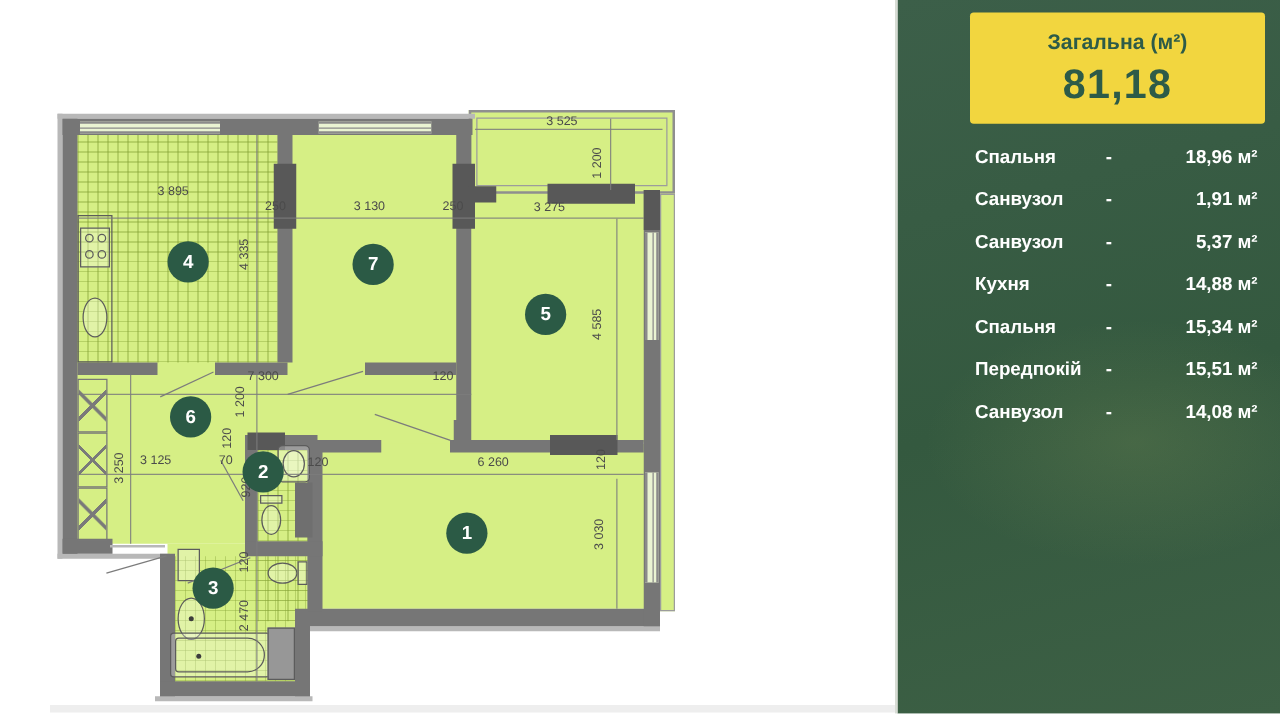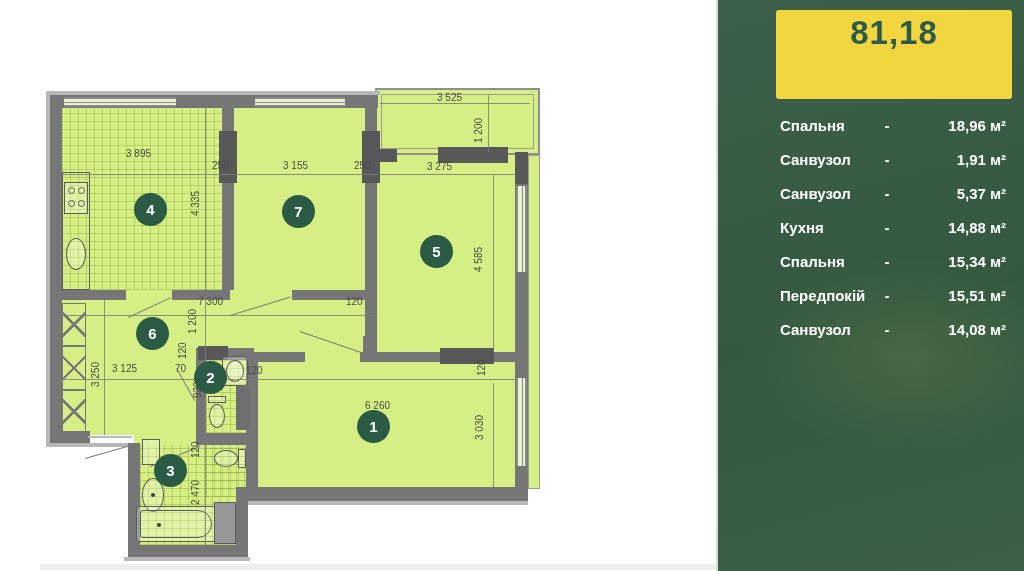--- a/index.html
+++ b/index.html
@@ -165,30 +165,30 @@
 
     <div class="swing" style="left:128px;top:317px;width:47px;transform:rotate(-25deg);"></div>
     <div class="swing" style="left:230px;top:315px;width:63px;transform:rotate(-17deg);"></div>
     <div class="swing" style="left:300px;top:331px;width:64px;transform:rotate(19deg);"></div>
     <div class="swing" style="left:177px;top:368px;width:37px;transform:rotate(61deg);"></div>
     <div class="swing" style="left:150px;top:466px;width:54px;transform:rotate(-22deg);"></div>
     <div class="swing" style="left:85px;top:458px;width:50px;transform:rotate(-16deg);"></div>
 
     <span class="dim" style="left:126px;top:148px;">3 895</span>
     <span class="dim" style="left:212px;top:160px;">250</span>
-    <span class="dim" style="left:283px;top:160px;">3 155</span>
+    <span class="dim" style="left:283px;top:160px;">3 130</span>
     <span class="dim" style="left:354px;top:160px;">250</span>
     <span class="dim" style="left:427px;top:161px;">3 275</span>
     <span class="dim" style="left:437px;top:92px;">3 525</span>
     <span class="dim" style="left:198px;top:296px;">7 300</span>
     <span class="dim" style="left:346px;top:296px;">120</span>
     <span class="dim" style="left:112px;top:363px;">3 125</span>
     <span class="dim" style="left:175px;top:363px;">70</span>
     <span class="dim" style="left:246px;top:365px;">120</span>
-    <span class="dim" style="left:365px;top:365px;margin-top:35px;">6 260</span>
+    <span class="dim" style="left:382px;top:365px;">6 260</span>
 
     <span class="dim v" style="left:473px;top:143px;">1 200</span>
     <span class="dim v" style="left:190px;top:216px;">4 335</span>
     <span class="dim v" style="left:473px;top:272px;">4 585</span>
     <span class="dim v" style="left:187px;top:334px;">1 200</span>
     <span class="dim v" style="left:177px;top:359px;">120</span>
     <span class="dim v" style="left:90px;top:387px;">3 250</span>
     <span class="dim v" style="left:192px;top:398px;">920</span>
     <span class="dim v" style="left:476px;top:376px;">120</span>
     <span class="dim v" style="left:474px;top:440px;">3 030</span>
@@ -201,20 +201,21 @@
     <div class="rm" style="left:134px;top:193px;">4</div>
     <div class="rm" style="left:420px;top:235px;">5</div>
     <div class="rm" style="left:136px;top:317px;">6</div>
     <div class="rm" style="left:282px;top:195px;">7</div>
 
     <div class="bottom-band"></div>
   </div>
 
   <aside class="panel">
     <div class="total-card">
+      <div class="total-title">Загальна (м²)</div>
       <div class="total-value">81,18</div>
     </div>
     <div class="legend">
       <div class="legend-row">
         <span class="lg-name">Спальня</span>
         <span class="lg-dash">-</span>
         <span class="lg-val"><span>18,96</span><span class="unit">м²</span></span>
       </div>
       <div class="legend-row">
         <span class="lg-name">Санвузол</span>

